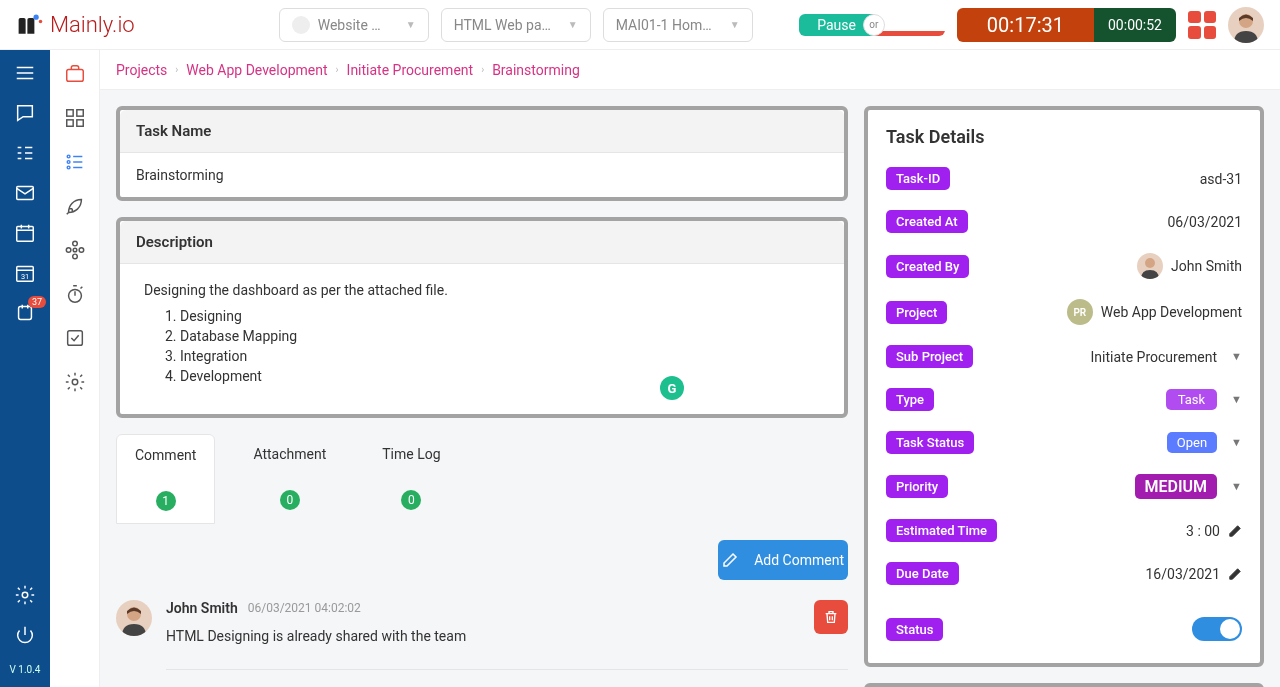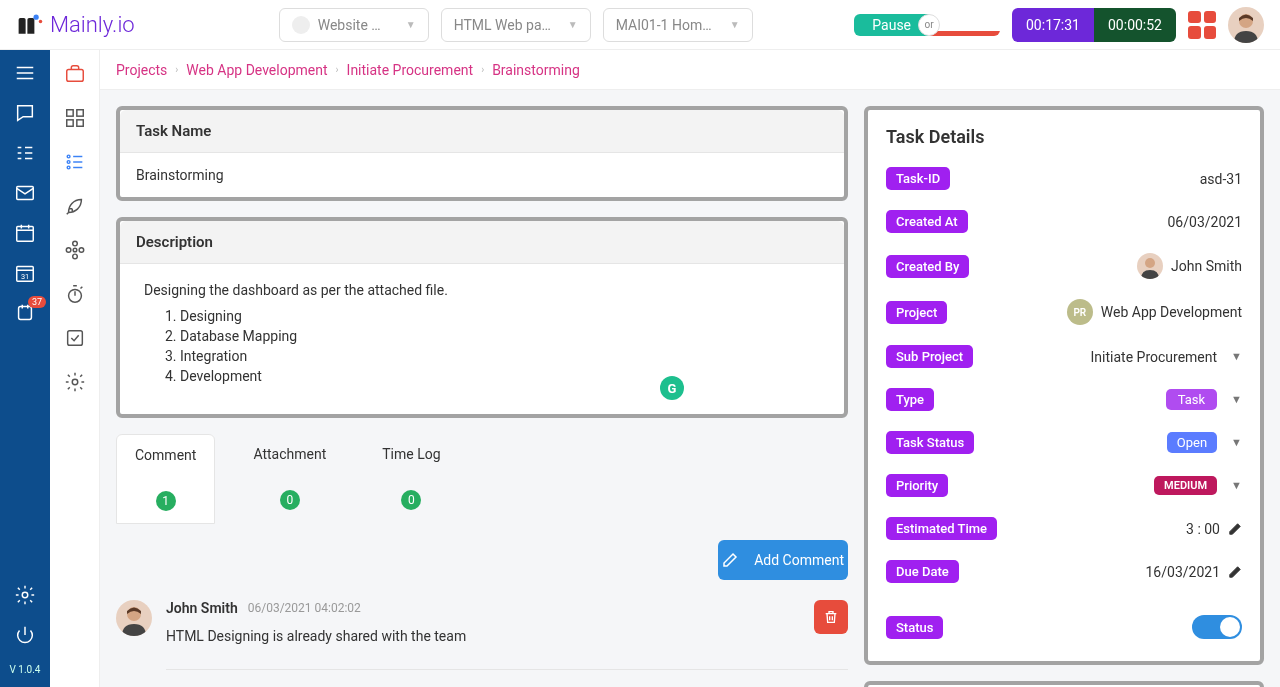--- a/index.html
+++ b/index.html
@@ -1,32 +1,32 @@
 <!DOCTYPE html>
 <html><head>
 <meta charset="utf-8">
 <style>
   * { box-sizing: border-box; margin: 0; padding: 0; }
   body { font-family: -apple-system, BlinkMacSystemFont, "Segoe UI", Roboto, Helvetica, Arial, sans-serif; font-size: 14px; color: #333; background: #fff; width: 1280px; height: 687px; overflow: hidden; }
   
   
   .topbar { height: 50px; display: flex; align-items: center; padding: 0 16px; border-bottom: 1px solid #eee; gap: 12px; }
-  .logo { display: flex; align-items: center; gap: 6px; font-size: 22px; font-weight: 300; color: #6d28d9; }
+  .logo { display: flex; align-items: center; gap: 6px; font-size: 22px; font-weight: 300; color: #b91c1c; }
   .logo-icon { width: 28px; height: 24px; position: relative; }
   .logo-icon svg { width: 100%; height: 100%; }
   .top-spacer { flex: 1; }
   .top-select { border: 1px solid #ddd; border-radius: 6px; height: 34px; display: flex; align-items: center; padding: 0 12px; gap: 8px; color: #888; font-size: 14px; min-width: 150px; position: relative; }
   .top-select .sel-icon { width: 18px; height: 18px; background: #eee; border-radius: 50%; }
   .top-select .chev { margin-left: auto; color: #bbb; font-size: 10px; }
   .pause-end { display: flex; align-items: center; height: 22px; border-radius: 6px; overflow: hidden; }
   .pause-btn { background: #1abc9c; color: #fff; padding: 0 18px; height: 100%; display: flex; align-items: center; font-size: 14px; }
   .or-btn { background: #fff; color: #888; width: 22px; height: 22px; border-radius: 50%; display: flex; align-items: center; justify-content: center; font-size: 10px; margin: 0 -11px; z-index: 1; border: 1px solid #ddd; }
   .end-btn { background: #e74c3c; color: #fff; padding: 12px 22px; height: 100%; display: flex; align-items: center; font-size: 16px; margin-top: 36px; }
   .timer { height: 34px; display: flex; align-items: center; border-radius: 6px; overflow: hidden; font-variant-numeric: tabular-nums; }
-  .timer .t1 { background: #6d28d9; color: #fff; padding: 0 14px; height: 100%; display: flex; align-items: center; font-size: 14px; }
+  .timer .t1 { background: #c2410c; color: #fff; padding: 0 30px; height: 100%; display: flex; align-items: center; font-size: 20px; }
   .timer .t2 { background: #14532d; color: #fff; padding: 0 14px; height: 100%; display: flex; align-items: center; font-size: 14px; }
   .apps-icon { width: 28px; height: 28px; display: grid; grid-template-columns: 1fr 1fr; grid-template-rows: 1fr 1fr; gap: 3px; }
   .apps-icon span { background: #e74c3c; border-radius: 3px; }
   .avatar-top { width: 36px; height: 36px; border-radius: 50%; background: #e8d0c0; display: flex; align-items: center; justify-content: center; overflow: hidden; }
   .avatar-top svg { width: 100%; height: 100%; }
   
   
   .layout { display: flex; height: calc(687px - 50px); }
   
   
@@ -85,21 +85,21 @@
   .comment-hr { border: none; border-top: 1px solid #e5e5e5; margin: 8px 0 0 50px; }
   
   
   .detail-card .card-header { font-size: 18px; font-weight: 600; background: #fff; border-bottom: none; padding: 16px 18px 10px; }
   .detail-row { display: flex; align-items: center; justify-content: space-between; padding: 10px 18px; }
   .chip { background: #a020f0; color: #fff; padding: 4px 10px; border-radius: 5px; font-size: 13px; font-weight: 500; }
   .value { display: flex; align-items: center; gap: 8px; font-size: 14px; }
   .value .chev-dd { color: #777; font-size: 11px; margin-left: 6px; }
   .badge-type { background: #b04cf0; color: #fff; padding: 3px 12px; border-radius: 5px; font-size: 13px; }
   .badge-open { background: #5b7cff; color: #fff; padding: 3px 10px; border-radius: 5px; font-size: 13px; }
-  .badge-medium { background: #be185d; color: #fff; padding: 3px 10px; border-radius: 5px; font-size: 11px; font-weight: 600; margin-left: 16px; }
+  .badge-medium { background: #a21caf; color: #fff; padding: 3px 10px; border-radius: 5px; font-size: 16px; font-weight: 600; margin-left: 16px; }
   .avatar-sm { width: 26px; height: 26px; border-radius: 50%; background: #e8d0c0; overflow: hidden; }
   .avatar-sm svg { width: 100%; height: 100%; }
   .pr-badge { width: 26px; height: 26px; border-radius: 50%; background: #bcbc8a; color: #fff; display: flex; align-items: center; justify-content: center; font-size: 10px; font-weight: 600; }
   .edit-pencil { width: 14px; height: 14px; }
   .edit-pencil svg { width: 14px; height: 14px; stroke: #333; fill: #333; }
   
   .toggle { width: 50px; height: 24px; background: #2f8ee0; border-radius: 12px; position: relative; }
   .toggle .knob { width: 20px; height: 20px; background: #fff; border-radius: 50%; position: absolute; top: 2px; right: 2px; }
   
   .section-gap { height: 12px; }

